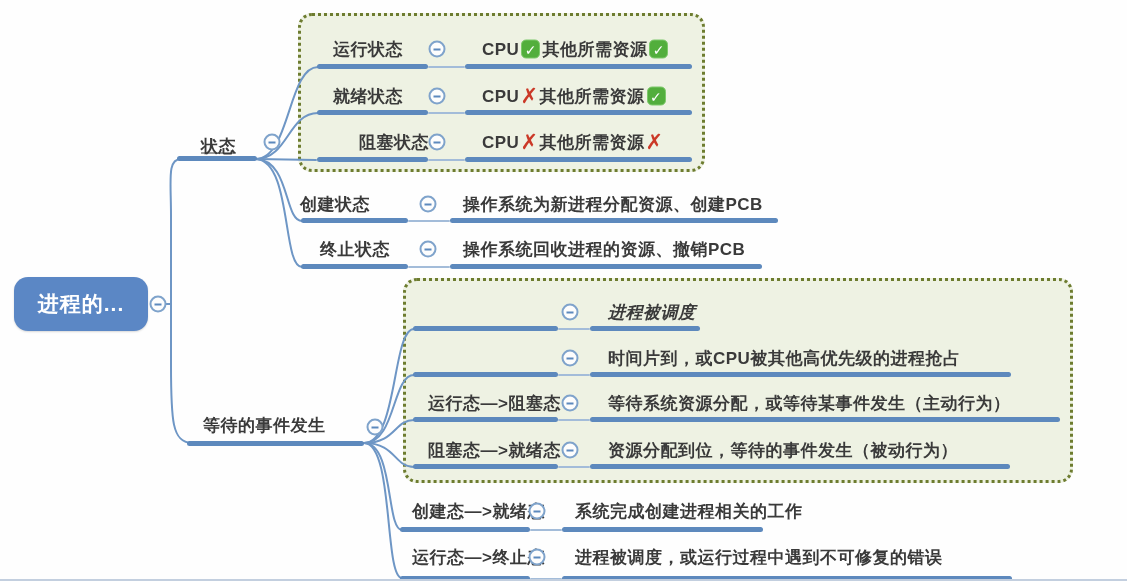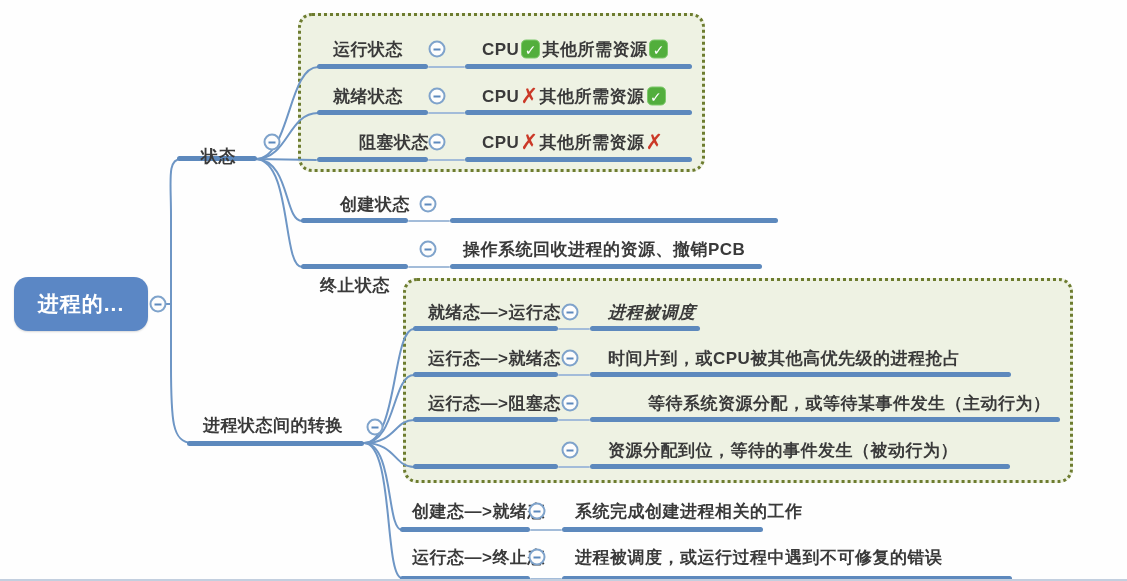--- a/index.html
+++ b/index.html
@@ -66,21 +66,21 @@
       <path d="M 364 443 C 396 443 394 420 414 420"></path>
       <path d="M 364 443 C 396 443 394 467 414 467"></path>
       <path d="M 364 443 C 394 443 386 530 402 530"></path>
       <path d="M 364 443 C 394 443 384 578 402 578"></path>
     </g>
   </svg>
 
   <div class="root-node">进程的...</div>
   <button class="collapse" style="left:158px;top:304px;"></button>
 
-  <div class="topic" style="left:201px;top:156px;">状态</div>
+  <div class="topic" style="left:201px;top:146px;text-decoration:underline;">状态</div>
   <div class="bar" style="left:177px;top:156px;width:80px;"></div>
   <button class="collapse" style="left:272px;top:142px;"></button>
 
   <div class="topic" style="left:333px;top:49px;">运行状态</div>
   <button class="collapse" style="left:437px;top:49px;"></button>
   <div class="detail" style="left:482px;top:49px;">
     <span>CPU</span>
       <span class="ok-icon">✓</span>
       <span>其他所需资源</span>
       <span class="ok-icon">✓</span>
@@ -106,58 +106,58 @@
   <div class="detail" style="left:482px;top:142px;">
     <span>CPU</span>
       <span class="fail-icon">✗</span>
       <span>其他所需资源</span>
       <span class="fail-icon">✗</span>
   </div>
   <div class="bar" style="left:317px;top:157px;width:111px;"></div>
   <div class="midline" style="left:428px;top:159px;width:37px;"></div>
   <div class="bar" style="left:465px;top:157px;width:227px;"></div>
 
-  <div class="topic" style="left:340px;top:204px;">创建状态</div>
+  <div class="topic" style="left:300px;top:204px;">创建状态</div>
   <button class="collapse" style="left:428px;top:204px;"></button>
+  <div class="detail" style="left:463px;top:204px;">操作系统为新进程分配资源、创建PCB</div>
   <div class="bar" style="left:301px;top:218px;width:107px;"></div>
   <div class="midline" style="left:408px;top:220px;width:42px;"></div>
   <div class="bar" style="left:450px;top:218px;width:328px;"></div>
 
-  <div class="topic" style="left:320px;top:249px;margin-top:36px;">终止状态</div>
+  <div class="topic" style="left:320px;top:249px;">终止状态</div>
   <button class="collapse" style="left:428px;top:249px;"></button>
   <div class="detail" style="left:463px;top:249px;">操作系统回收进程的资源、撤销PCB</div>
   <div class="bar" style="left:301px;top:264px;width:107px;"></div>
   <div class="midline" style="left:408px;top:266px;width:42px;"></div>
   <div class="bar" style="left:450px;top:264px;width:312px;"></div>
 
-  <div class="topic" style="left:203px;top:425px;">进程状态间的转换</div>
+  <div class="topic" style="left:203px;top:425px;">等待的事件发生</div>
   <div class="bar" style="left:187px;top:441px;width:177px;"></div>
   <button class="collapse" style="left:375px;top:427px;"></button>
 
-  <div class="topic" style="left:428px;top:312px;">就绪态—&gt;运行态</div>
   <button class="collapse" style="left:570px;top:312px;"></button>
   <div class="detail" style="left:608px;top:312px;font-style:italic;">进程被调度</div>
   <div class="bar" style="left:413px;top:326px;width:145px;"></div>
   <div class="midline" style="left:558px;top:328px;width:32px;"></div>
   <div class="bar" style="left:590px;top:326px;width:110px;"></div>
 
-  <div class="topic" style="left:428px;top:358px;">运行态—&gt;就绪态</div>
   <button class="collapse" style="left:570px;top:358px;"></button>
   <div class="detail" style="left:608px;top:358px;">时间片到，或CPU被其他高优先级的进程抢占</div>
   <div class="bar" style="left:413px;top:372px;width:145px;"></div>
   <div class="midline" style="left:558px;top:374px;width:32px;"></div>
   <div class="bar" style="left:590px;top:372px;width:421px;"></div>
 
   <div class="topic" style="left:428px;top:403px;">运行态—&gt;阻塞态</div>
   <button class="collapse" style="left:570px;top:403px;"></button>
-  <div class="detail" style="left:608px;top:403px;margin-left:40px;">等待系统资源分配，或等待某事件发生（主动行为）</div>
+  <div class="detail" style="left:608px;top:403px;">等待系统资源分配，或等待某事件发生（主动行为）</div>
   <div class="bar" style="left:413px;top:417px;width:145px;"></div>
   <div class="midline" style="left:558px;top:419px;width:32px;"></div>
   <div class="bar" style="left:590px;top:417px;width:470px;"></div>
 
+  <div class="topic" style="left:428px;top:450px;">阻塞态—&gt;就绪态</div>
   <button class="collapse" style="left:570px;top:450px;"></button>
   <div class="detail" style="left:608px;top:450px;">资源分配到位，等待的事件发生（被动行为）</div>
   <div class="bar" style="left:413px;top:464px;width:145px;"></div>
   <div class="midline" style="left:558px;top:466px;width:32px;"></div>
   <div class="bar" style="left:590px;top:464px;width:420px;"></div>
 
   <div class="topic" style="left:412px;top:511px;">创建态—&gt;就绪态</div>
   <button class="collapse" style="left:537px;top:511px;"></button>
   <div class="detail" style="left:575px;top:511px;">系统完成创建进程相关的工作</div>
   <div class="bar" style="left:400px;top:527px;width:130px;"></div>

